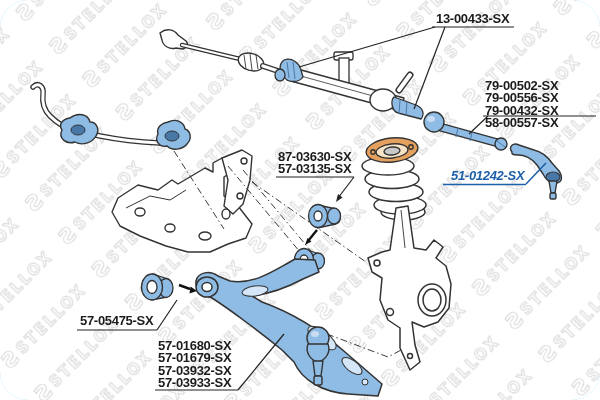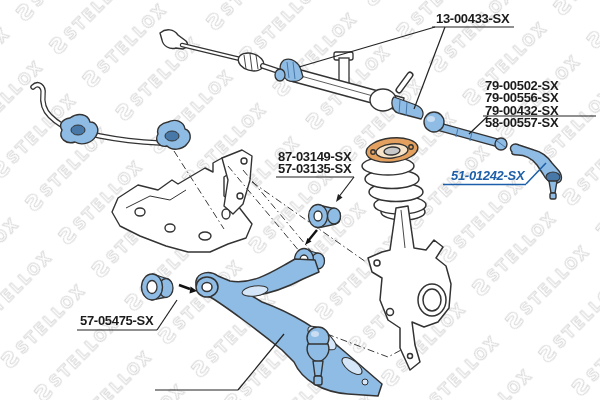--- a/index.html
+++ b/index.html
@@ -1,18 +1,18 @@
 <!DOCTYPE html>
 <html><head>
 <meta charset="utf-8">
 <style>
   html,body{margin:0;padding:0;background:#fff;}
   #stage{
     position:relative;width:600px;height:400px;background:#7dd3fc;
-    overflow:hidden;font-family:"Liberation Sans",sans-serif;
+    overflow:hidden;font-family:"Liberation Sans",sans-serif;border-radius:28px;
   }
   #art{position:absolute;left:0;top:0;}
   .lbl{
     position:absolute;font-size:13px;font-weight:700;letter-spacing:-0.3px;
     color:#1c1c1c;white-space:nowrap;line-height:12px;
   }
   .lbl .ln{display:block;line-height:12px;}
   .g4 .ln{line-height:12.4px;}
   .blue{color:#1d5fa8;}
 </style>
@@ -206,20 +206,26 @@
   <div class="lbl g4" style="left:485px;top:80px;">
     <span class="ln">79-00502-SX</span>
     <span class="ln">79-00556-SX</span>
     <span class="ln">79-00432-SX</span>
     <span class="ln">58-00557-SX</span>
   </div>
 
   <div class="lbl blue" style="left:451px;top:170px;font-style:italic;">51-01242-SX</div>
 
   <div class="lbl" style="left:278px;top:151px;">
-    <span class="ln">87-03149-SX</span>
+    <span class="ln">87-03630-SX</span>
     <span class="ln">57-03135-SX</span>
   </div>
 
   <div class="lbl" style="left:80px;top:315px;">57-05475-SX</div>
 
+  <div class="lbl g4" style="left:158px;top:340px;">
+    <span class="ln">57-01680-SX</span>
+    <span class="ln">57-01679-SX</span>
+    <span class="ln">57-03932-SX</span>
+    <span class="ln">57-03933-SX</span>
+  </div>
 
 </div>
 
 </body></html>

